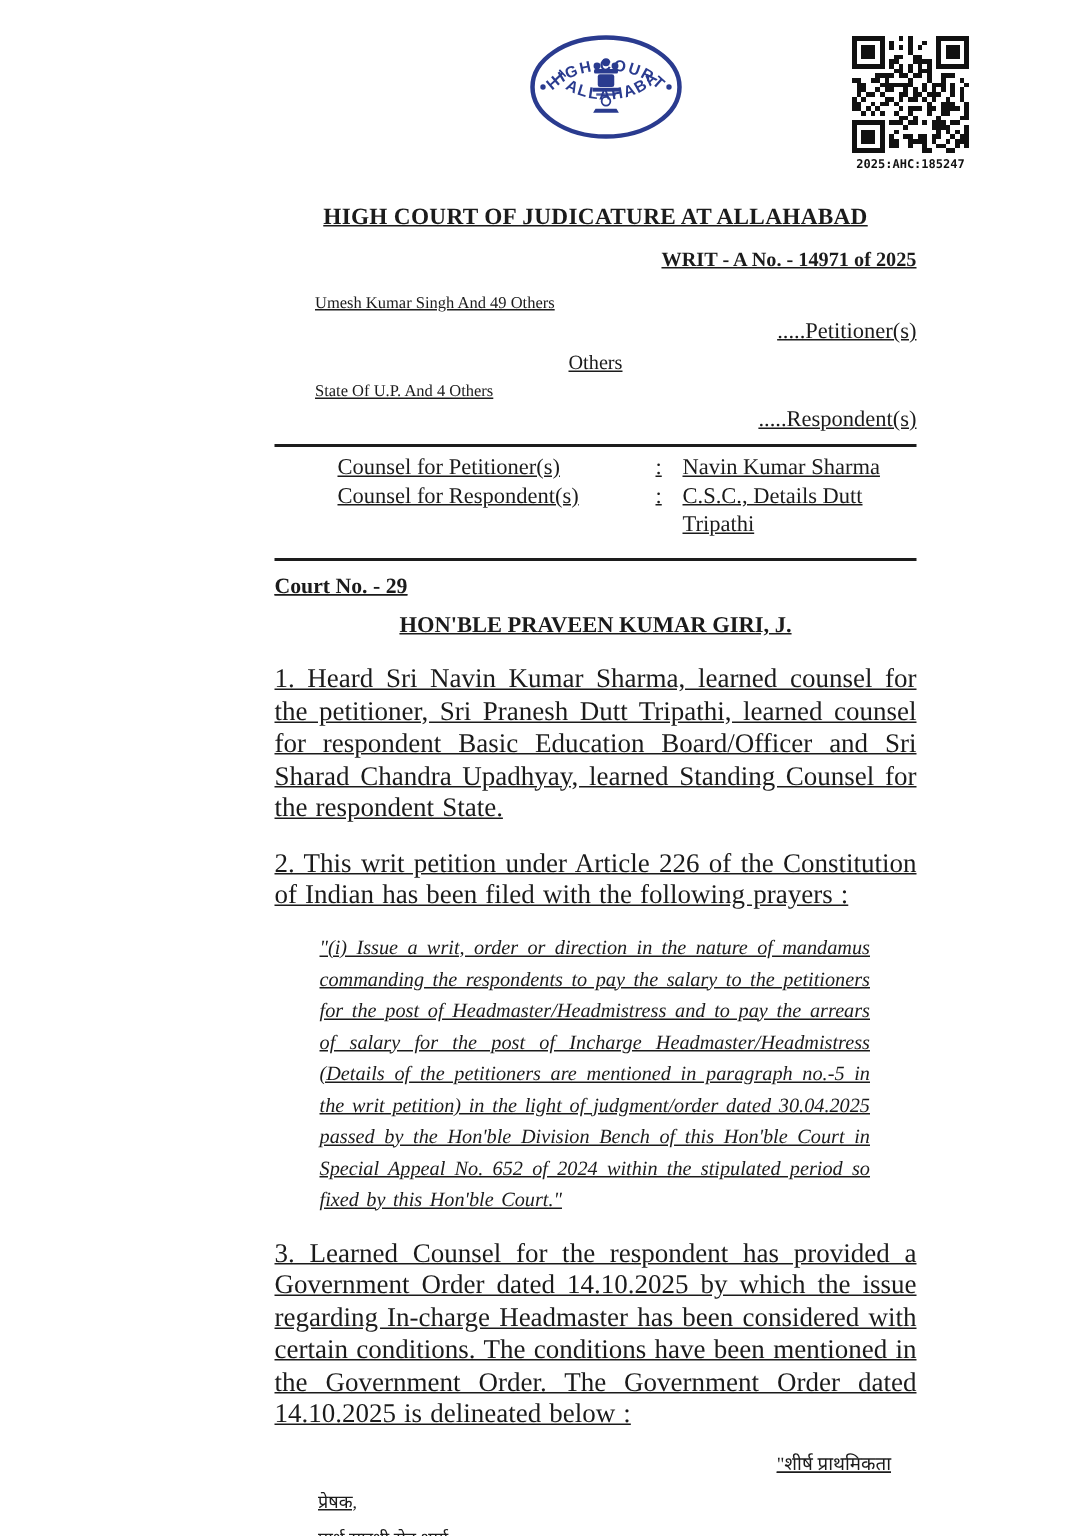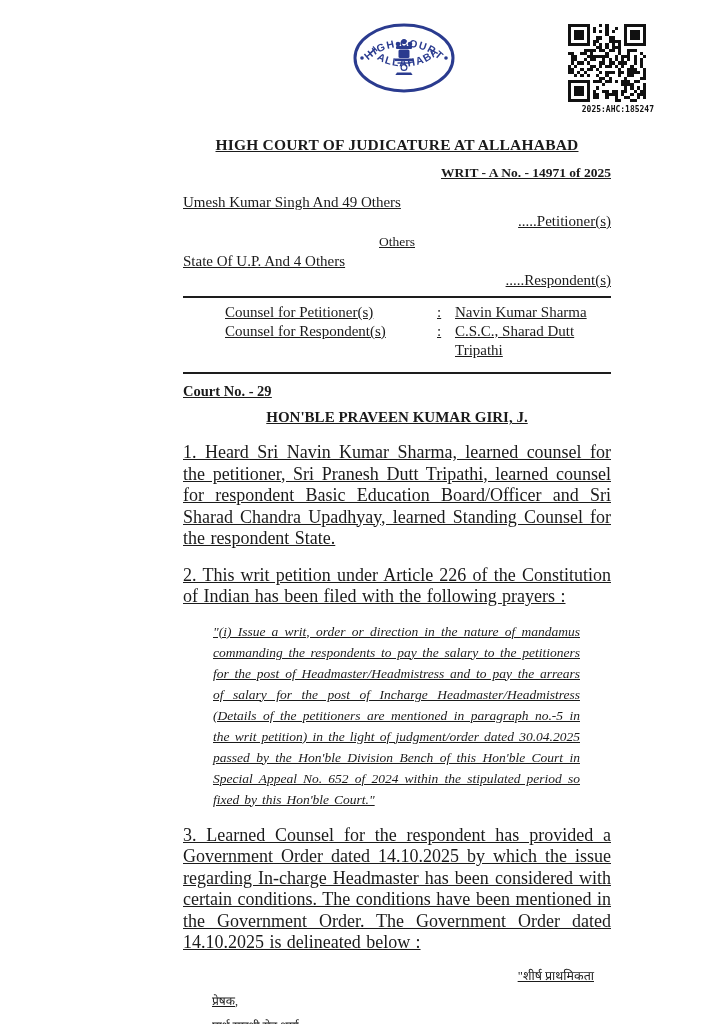--- a/index.html
+++ b/index.html
@@ -8,31 +8,31 @@
   }
   html,body{margin:0;padding:0;background:#e9e9e9;}
   .page{
     position:relative;width:724px;height:1024px;margin:0 auto;
     background:#ffffff;color:var(--ink);
     font-family:"Liberation Serif", serif;
     overflow:hidden;
   }
   
   .logo{position:absolute;left:352px;top:22px;width:104px;height:72px;}
-  .qr-wrap{position:absolute;left:560px;top:24px;width:94px;text-align:right;}
+  .qr-wrap{position:absolute;left:560px;top:24px;width:94px;text-align:center;}
   .qr-wrap svg{display:block;margin:0 auto;}
   .qr-caption{
     font-family:"DejaVu Sans Mono", monospace;
     font-size:8px;font-weight:bold;margin-top:3px;color:#111;letter-spacing:0;
   }
   
   .content{position:absolute;left:183px;top:136px;width:428px;text-decoration:underline;}
   .title{text-align:center;font-weight:bold;font-size:15.5px;letter-spacing:.2px;line-height:18px;}
   .case-no{text-align:right;font-weight:bold;font-size:13.5px;margin-top:10px;line-height:17px;}
-  .party{font-size:15px;line-height:19px;}
+  .party{font-size:11px;line-height:19px;margin-left:27px;}
   .petitioner{margin-top:12px;}
   .respondent{margin-top:2px;}
   .party-label{text-align:right;font-size:15px;line-height:19px;}
   .versus{text-align:center;font-size:13.5px;line-height:17px;margin-top:2px;}
   .rule{border-top:2px solid #1d1d1d;margin-top:6px;}
   .counsel{padding:5px 0 6px;}
   .counsel-row{display:flex;font-size:15px;line-height:19px;}
   .counsel-label{width:212px;margin-left:42px;}
   .counsel-colon{width:18px;}
   .counsel-value{flex:1;}
@@ -101,21 +101,21 @@
     <div class="rule"></div>
     <div class="counsel" id="counsel-rows">
         <div class="counsel-row">
           <span class="counsel-label">Counsel for Petitioner(s)</span>
           <span class="counsel-colon">:</span>
           <span class="counsel-value">Navin Kumar Sharma</span>
         </div>
         <div class="counsel-row">
           <span class="counsel-label">Counsel for Respondent(s)</span>
           <span class="counsel-colon">:</span>
-          <span class="counsel-value">C.S.C., Sharad Dutt Tripathi</span>
+          <span class="counsel-value">C.S.C., Details Dutt Tripathi</span>
         </div>
       </div>
     <div class="rule"></div>
 
     <div class="court-no"><span>Court No. - 29</span></div>
 
     <div class="judge">HON'BLE PRAVEEN KUMAR GIRI, J.</div>
 
     <p class="body-para">1. Heard Sri Navin Kumar Sharma, learned counsel for the petitioner, Sri Pranesh Dutt Tripathi, learned counsel for respondent Basic Education Board/Officer and Sri Sharad Chandra Upadhyay, learned Standing Counsel for the respondent State.</p>
     <p class="body-para">2. This writ petition under Article 226 of the Constitution of Indian has been filed with the following prayers :</p>

